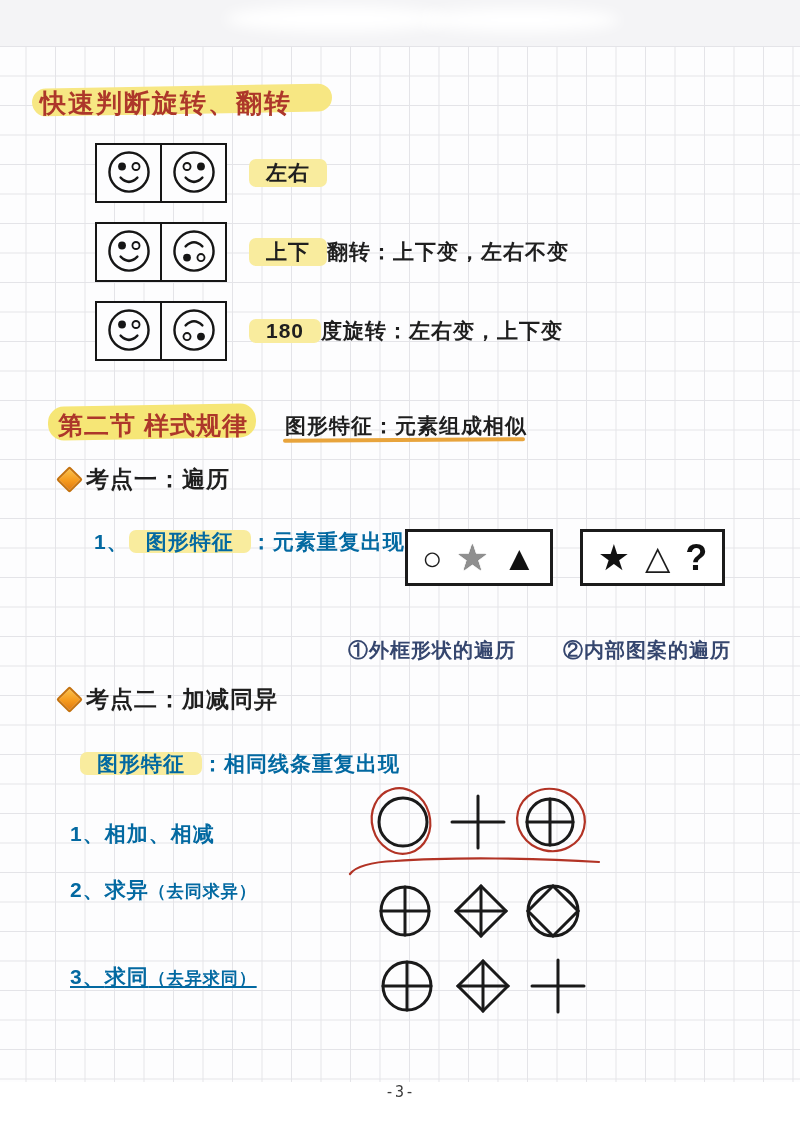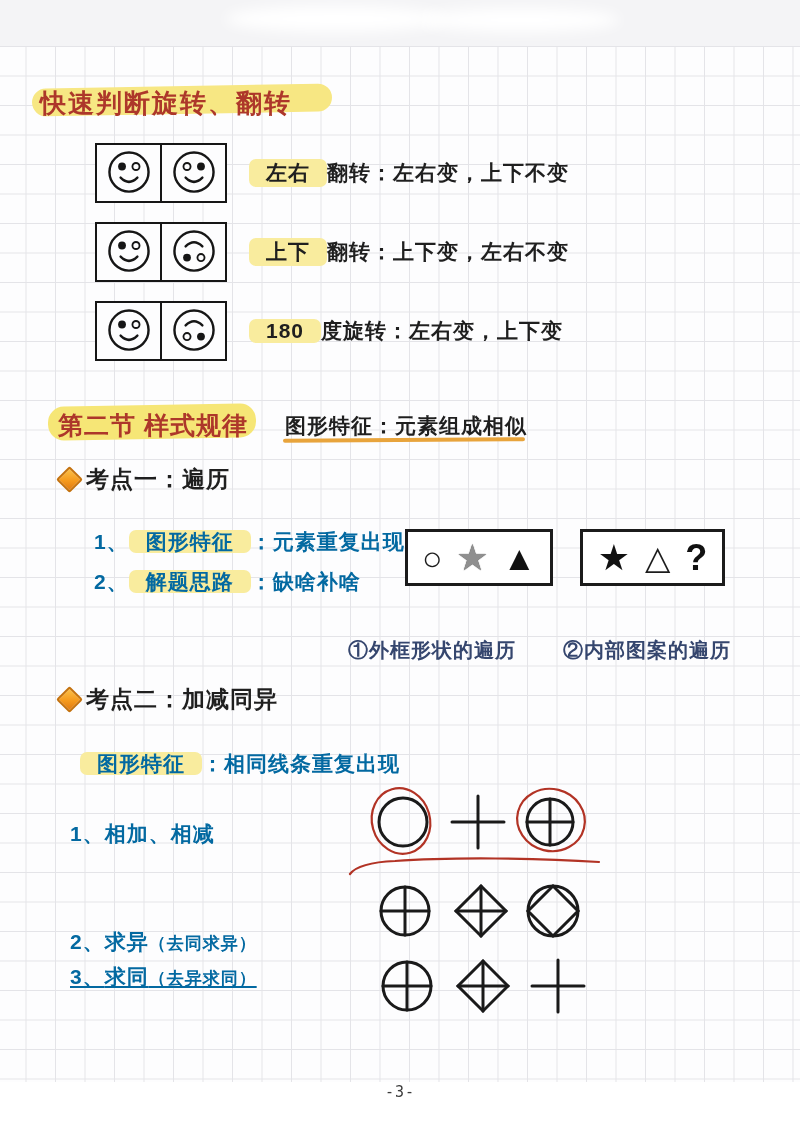--- a/index.html
+++ b/index.html
@@ -74,21 +74,20 @@
       <svg width="58" height="54" viewBox="0 0 62 58">
         <circle cx="31" cy="28" r="21" fill="none" stroke="#161616" stroke-width="2.6"></circle>
         <circle cx="23.5" cy="22" r="3.8" fill="none" stroke="#161616" stroke-width="2"></circle>
         <circle cx="38.5" cy="22" r="4.2" fill="#161616"></circle>
         <path d="M22 34 Q31 43 40 34" fill="none" stroke="#161616" stroke-width="2.6" stroke-linecap="round"></path>
       </svg>
     </div>
   </div>
   <div class="abs rowtext ink" style="left:249px;top:143px;">
     <span class="hl">左右</span>
-      <span>翻转：左右变，上下不变</span>
   </div>
 
   <div class="abs facepair" style="left:95px;top:222px;">
     <div class="facecell">
       <svg width="58" height="54" viewBox="0 0 62 58">
         <circle cx="31" cy="28" r="21" fill="none" stroke="#161616" stroke-width="2.6"></circle>
         <circle cx="23.5" cy="22" r="4.2" fill="#161616"></circle>
         <circle cx="38.5" cy="22" r="3.8" fill="none" stroke="#161616" stroke-width="2"></circle>
         <path d="M22 34 Q31 43 40 34" fill="none" stroke="#161616" stroke-width="2.6" stroke-linecap="round"></path>
       </svg>
@@ -134,23 +133,20 @@
   <div class="abs red" style="left:58px;top:409px;font-size:25px;letter-spacing:1px;">第二节 样式规律</div>
   <div class="abs ink" style="left:285px;top:412px;font-size:21px;font-weight:700;">图形特征：元素组成相似</div>
   <div class="underline-orange" style="left:283px;top:438px;width:242px;"></div>
 
   <div class="diamond" style="left:60px;top:470px;"></div>
   <div class="abs heading" style="left:86px;top:464px;">考点一：遍历</div>
 
   <div class="abs item" style="left:94px;top:528px;">
     <span>1、</span><span class="hl">图形特征</span><span>：元素重复出现</span>
   </div>
-  <div class="abs item" style="left:94px;top:568px;">
-    <span>2、</span><span class="hl">解题思路</span><span>：缺啥补啥</span>
-  </div>
 
   <div class="abs glyphbox" style="left:405px;top:529px;width:142px;height:51px;">
     <span class="g g-circle">○</span>
     <span class="g g-star-gray">★</span>
     <span class="g g-tri-black">▲</span>
   </div>
   <div class="abs glyphbox" style="left:580px;top:529px;width:139px;height:51px;">
     <span class="g g-star-black">★</span>
     <span class="g g-tri-outline">△</span>
     <span class="g g-question">?</span>
@@ -162,21 +158,21 @@
   <div class="diamond" style="left:60px;top:690px;"></div>
   <div class="abs heading" style="left:86px;top:684px;">考点二：加减同异</div>
 
   <div class="abs item" style="left:80px;top:750px;">
     <span class="hl">图形特征</span><span>：相同线条重复出现</span>
   </div>
 
   <div class="abs item" style="left:70px;top:820px;">
     <span>1、</span><span>相加、相减</span><span class="subsmall"></span>
   </div>
-  <div class="abs item" style="left:70px;top:928px;">
+  <div class="abs item" style="left:70px;top:876px;">
     <span>2、</span><span>求异</span><span class="subsmall">（去同求异）</span>
   </div>
   <div class="abs item" style="left:70px;top:963px;text-decoration:underline;">
     <span>3、</span><span>求同</span><span class="subsmall">（去异求同）</span>
   </div>
 
   <svg class="abs" style="left:335px;top:772px;" width="295" height="252" viewBox="335 772 295 252">
     <g stroke="#1a1a1a" stroke-width="3" fill="none" stroke-linecap="round">
 
       <circle cx="403" cy="822" r="24"></circle>

